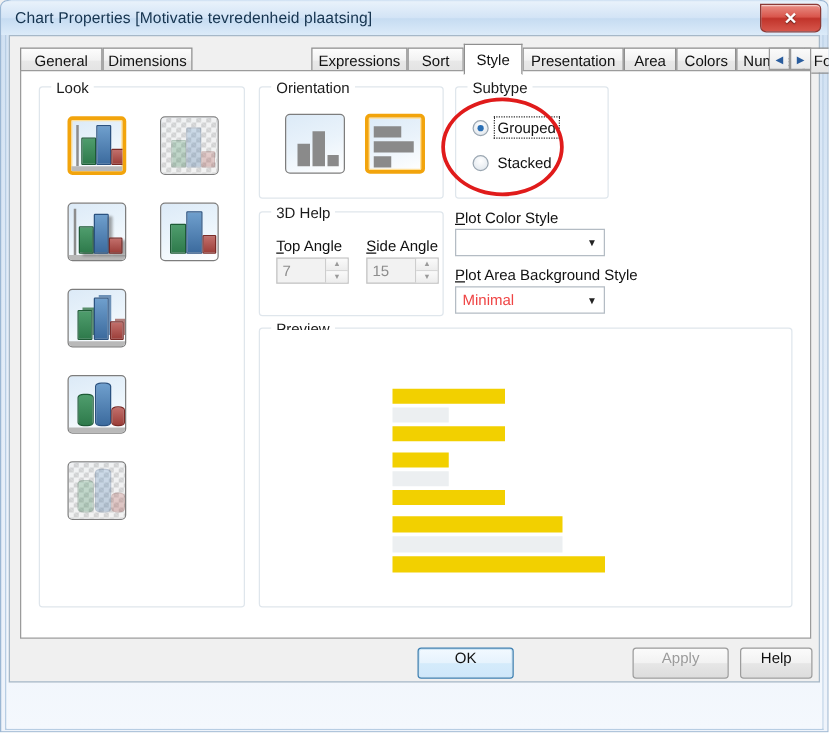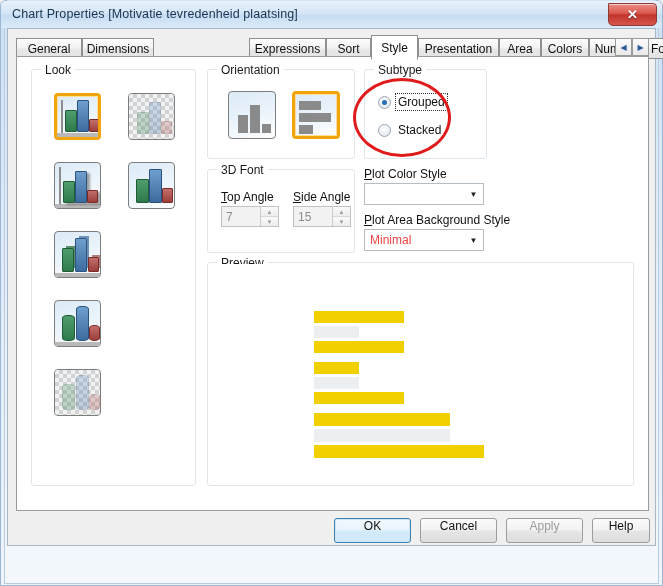--- a/index.html
+++ b/index.html
@@ -483,21 +483,21 @@
         </div>
 
         <div class="orient-icon sel" style="left:84px; top:21px;">
           <div class="gbar" style="left:4px; top:7px;  height:9px; width:22px;"></div>
           <div class="gbar" style="left:4px; top:19px; height:9px; width:32px;"></div>
           <div class="gbar" style="left:4px; top:31px; height:9px; width:14px;"></div>
         </div>
       </div>
 
       <div class="group" style="left:190px; top:112px; width:148px; height:84px;">
-        <div class="legend">3D Font</div>
+        <div class="legend">3D Help</div>
 
         <div class="lbl" style="left:13px; top:20px;">
           <u>T</u><span>op Angle</span>
         </div>
         <div class="spin" style="left:13px; top:36px; width:58px;">
           <div class="val">7</div>
           <div class="arrows">
             <div>▲</div>
             <div>▼</div>
           </div>
@@ -560,23 +560,20 @@
           <div class="pbar" style="left:105px; top:149px; width:136px; height:13px; background:#f2d000;"></div>
           <div class="pbar" style="left:105px; top:165px; width:136px; height:13px; background:#eceff1;"></div>
           <div class="pbar" style="left:105px; top:181px; width:170px; height:13px; background:#f2d000;"></div>
         </div>
       </div>
 
     </div>
 
     <div class="btn default" style="left:326px; top:489px; width:77px;">
       <span>OK</span>
-    </div>
-    <div class="btn" style="left:412px; top:489px; width:77px;">
-      <span>Cancel</span>
     </div>
     <div class="btn disabled" style="left:498px; top:489px; width:77px;">
       <span>Apply</span>
     </div>
     <div class="btn" style="left:584px; top:489px; width:58px;">
       <span>Help</span>
     </div>
 
   </div>
 

